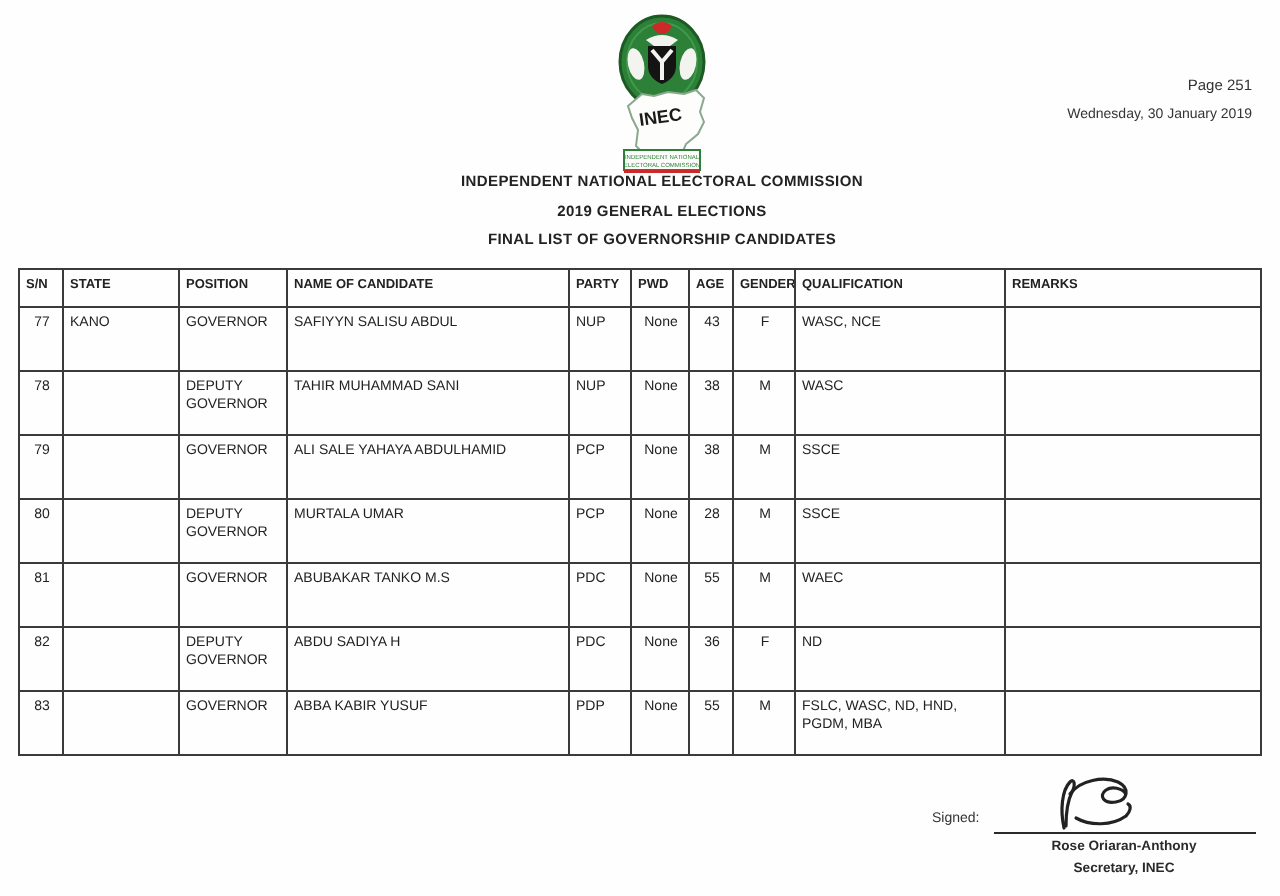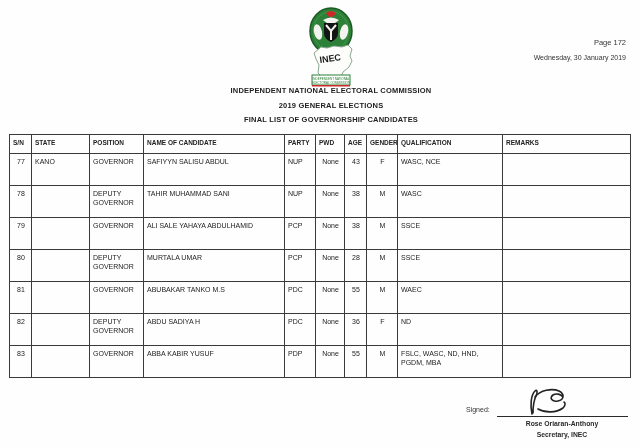--- a/index.html
+++ b/index.html
@@ -76,21 +76,21 @@
       <text x="21" y="56" font-family="Liberation Sans, sans-serif" font-size="9" font-weight="bold" fill="#1a1a1a" transform="rotate(-8 21 56)">INEC</text>
 
       <rect x="13" y="68" width="38" height="10" fill="#fdfdfb" stroke="#2c8038" stroke-width="1"></rect>
       <text x="32" y="72.5" text-anchor="middle" font-family="Liberation Sans, sans-serif" font-size="3" fill="#2c8038">INDEPENDENT NATIONAL</text>
       <text x="32" y="76.5" text-anchor="middle" font-family="Liberation Sans, sans-serif" font-size="3" fill="#2c8038">ELECTORAL COMMISSION</text>
       <rect x="13" y="78" width="38" height="1.5" fill="#cc2a28"></rect>
     </svg>
   </div>
 
   <div class="pageinfo">
-    <div class="pnum">Page 172</div>
+    <div class="pnum">Page 251</div>
     <div class="pdate">Wednesday, 30 January 2019</div>
   </div>
 
   <div class="titles">
     <div>INDEPENDENT NATIONAL ELECTORAL COMMISSION</div>
     <div>2019 GENERAL ELECTIONS</div>
     <div>FINAL LIST OF GOVERNORSHIP CANDIDATES</div>
   </div>
 
   <table class="cand">

